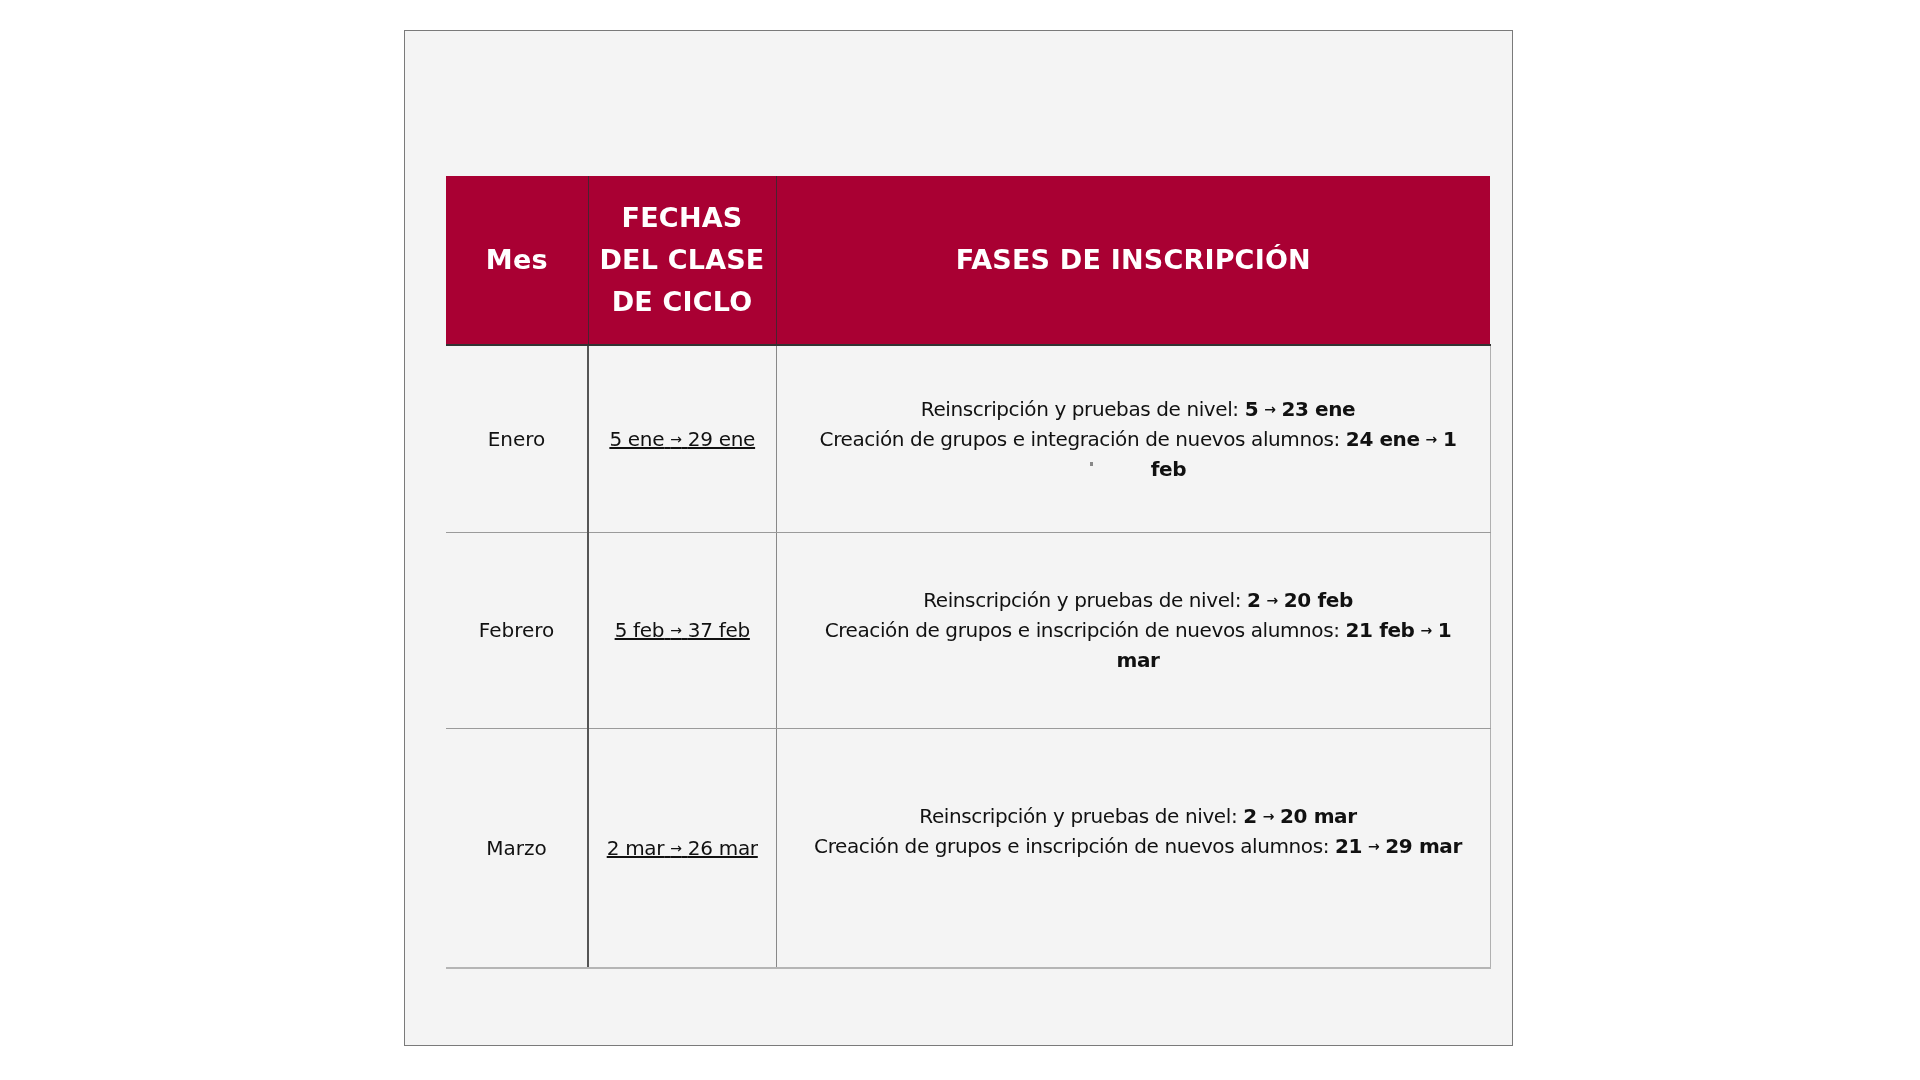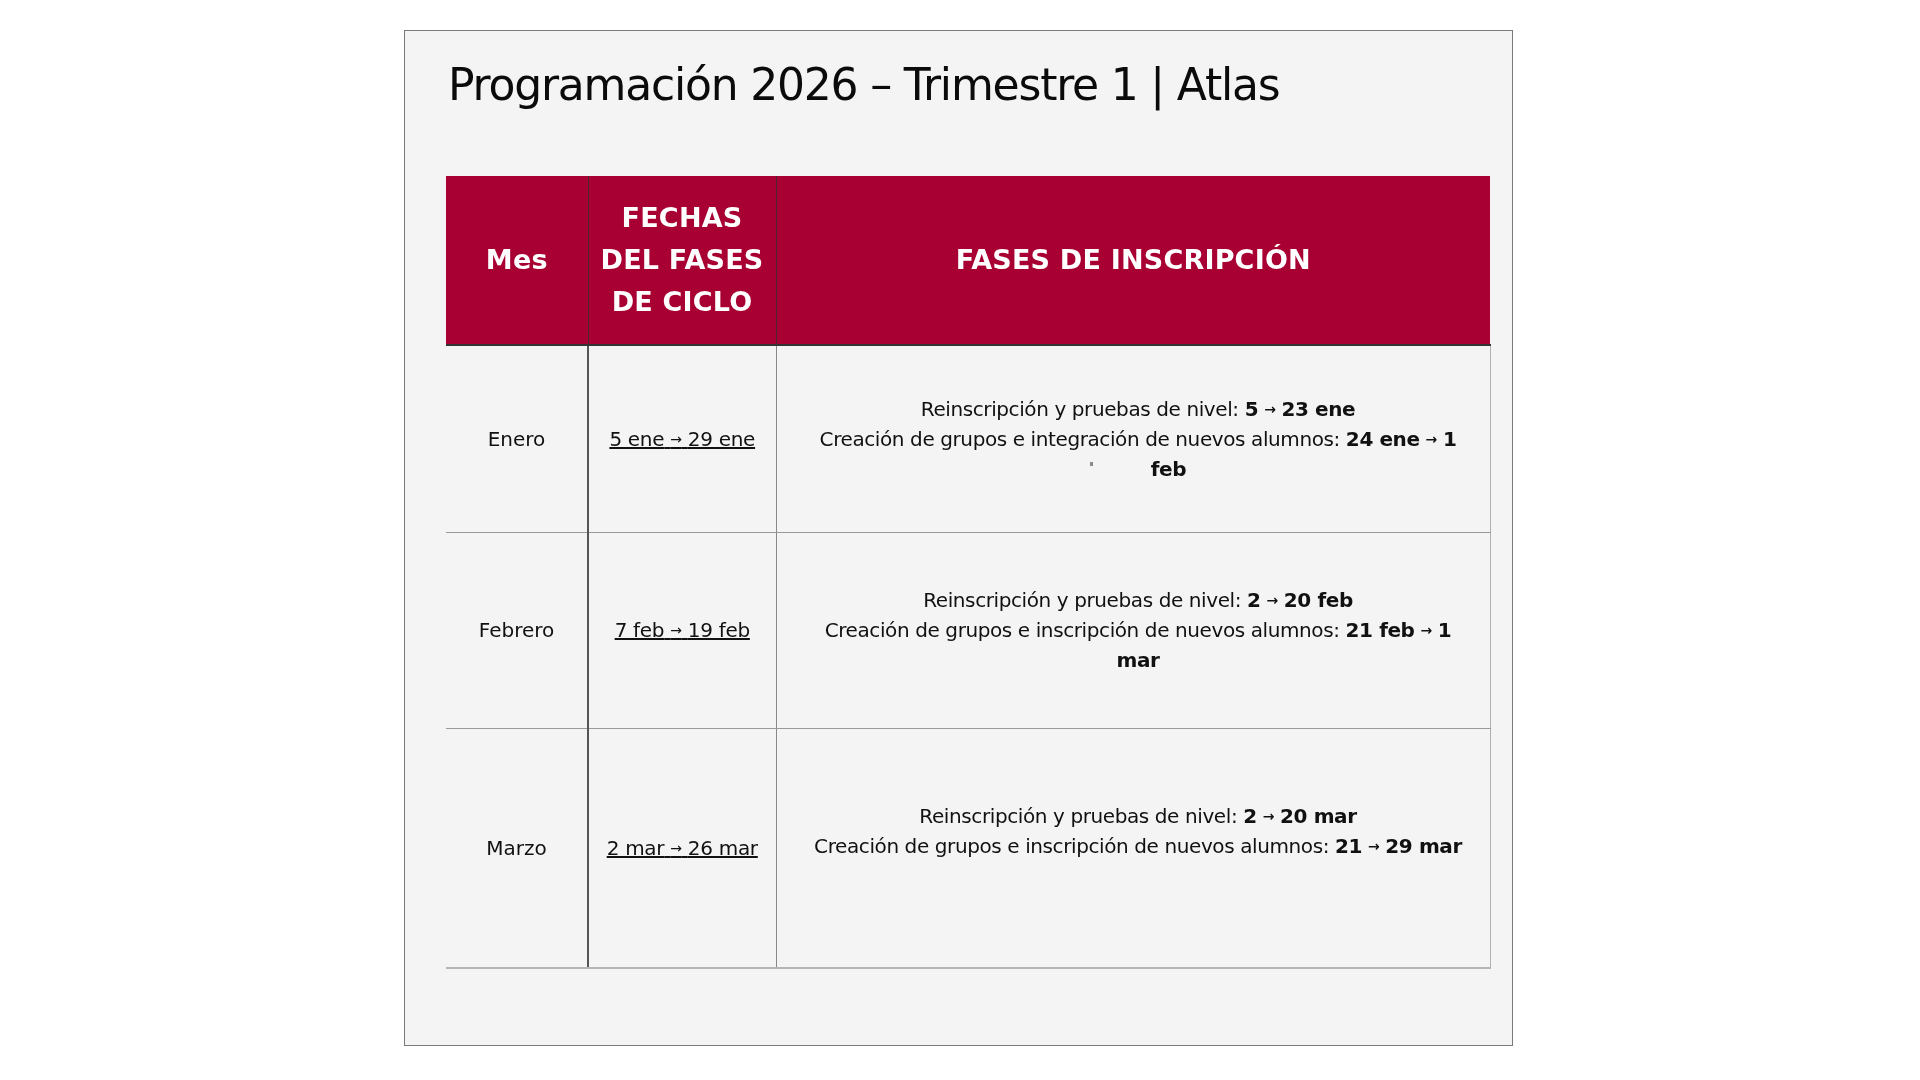--- a/index.html
+++ b/index.html
@@ -95,34 +95,33 @@
     height: 4px;
     background: #888;
     margin-right: 58px;
     vertical-align: 10px;
   }
 </style>
 </head>
 <body>
 
 <div class="panel">
-  <h1 class="title">Programación 2026 – Trimestre 1 | Atlas</h1>
 
   <table class="schedule">
     <colgroup>
       <col style="width:142px">
       <col style="width:188px">
       <col style="width:714px">
     </colgroup>
     <thead>
       <tr>
         <th class="col-mes">Mes</th>
         <th class="col-fechas">
           <span class="phase-line">FECHAS</span>
-          <span class="phase-line">DEL FASES</span>
+          <span class="phase-line">DEL CLASE</span>
           <span class="phase-line">DE CICLO</span>
         </th>
         <th class="col-fases">FASES DE INSCRIPCIÓN</th>
       </tr>
     </thead>
     <tbody>
 
       <tr style="height:187px">
         <td class="cell-mes">Enero</td>
         <td class="cell-fechas">
@@ -143,23 +142,23 @@
           </span>
           <span class="phase-line">
             <span class="stray-mark"></span><span class="bold">feb</span>
           </span>
         </td>
       </tr>
 
       <tr style="height:196px">
         <td class="cell-mes">Febrero</td>
         <td class="cell-fechas">
-          <span>7 feb</span>
+          <span>5 feb</span>
           <span class="arrow">→</span>
-          <span>19 feb</span>
+          <span>37 feb</span>
         </td>
         <td class="cell-fases">
           <span class="phase-line">
             <span>Reinscripción y pruebas de nivel: </span><span class="bold">2</span>
             <span class="arrow bold">→</span>
             <span class="bold">20 feb</span>
           </span>
           <span class="phase-line">
             <span>Creación de grupos e inscripción de nuevos alumnos: </span><span class="bold">21 feb</span>
             <span class="arrow bold">→</span>

